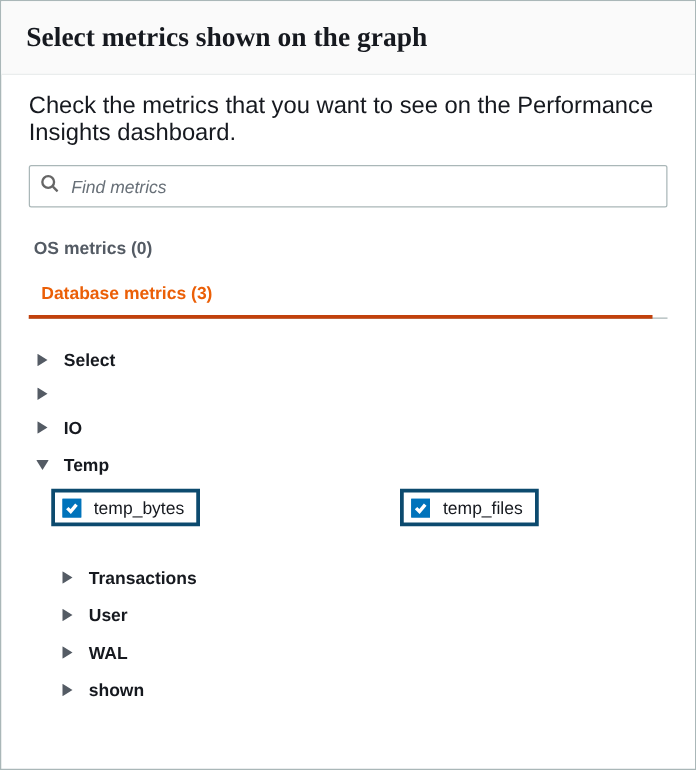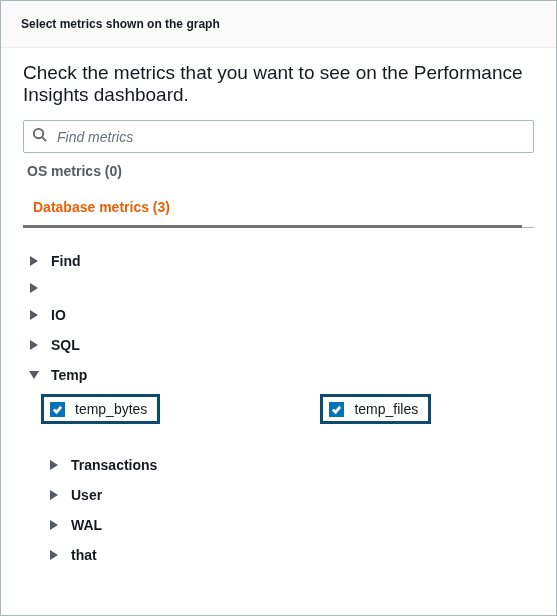--- a/index.html
+++ b/index.html
@@ -17,39 +17,41 @@
     display: flex;
     flex-direction: column;
   }
   .header {
     background: #fafafa;
     border-bottom: 1px solid #eaeded;
     padding: 16px 20px;
   }
   .header h2 {
     margin: 0;
-    font-size: 12px;
+    font-size: 22px;
     font-weight: 700;
+    font-family: Liberation Serif, serif;
   }
   .body {
     padding: 14px 22px 20px 22px;
     flex: 1;
     overflow: auto;
   }
   .desc {
     font-size: 19px;
     margin: 0 0 14px 0;
     color: #16191f;
   }
   .search-wrap {
     display: flex;
     align-items: center;
     border: 1px solid #aab7b8;
     border-radius: 2px;
     padding: 6px 8px;
+    margin-bottom: 14px;
   }
   .search-wrap svg {
     width: 15px;
     height: 15px;
     stroke: #666;
     fill: none;
     stroke-width: 2;
     margin-right: 8px;
     flex-shrink: 0;
   }
@@ -74,21 +76,21 @@
   .tab {
     padding: 10px 18px 10px 4px;
     font-size: 14px;
     font-weight: 700;
     color: #545b64;
     cursor: pointer;
     margin-right: 12px;
   }
   .tab.active {
     color: #eb5f07;
-    border-bottom: 3px solid #737373;
+    border-bottom: 3px solid #c2410c;
     margin-bottom: -1px;
     padding-left:10px;
     padding-right:10px;
   }
   .tree {
     font-size: 14px;
   }
   .tree-row {
     display: flex;
     align-items: center;
@@ -158,49 +160,41 @@
     </div>
 
     <div class="tree">
 
       <div class="tree-row">
         <span class="caret">
             <svg viewBox="0 0 10 10">
               <polygon points="1,0 9,5 1,10" fill="#545b64"></polygon>
             </svg>
           </span>
-        <span>Find</span>
+        <span>Select</span>
       </div>
 
 
       <div class="tree-row">
         <span class="caret">
             <svg viewBox="0 0 10 10">
               <polygon points="1,0 9,5 1,10" fill="#545b64"></polygon>
             </svg>
           </span>
       </div>
 
       <div class="tree-row">
         <span class="caret">
             <svg viewBox="0 0 10 10">
               <polygon points="1,0 9,5 1,10" fill="#545b64"></polygon>
             </svg>
           </span>
         <span>IO</span>
       </div>
 
-      <div class="tree-row">
-        <span class="caret">
-            <svg viewBox="0 0 10 10">
-              <polygon points="1,0 9,5 1,10" fill="#545b64"></polygon>
-            </svg>
-          </span>
-        <span>SQL</span>
-      </div>
 
       <div class="tree-row">
         <span class="caret">
             <svg viewBox="0 0 10 10">
               <polygon points="0,1 10,1 5,9" fill="#545b64"></polygon>
             </svg>
           </span>
         <span>Temp</span>
       </div>
 
@@ -247,19 +241,19 @@
               </svg>
             </span>
           <span>WAL</span>
         </div>
         <div class="tree-row">
           <span class="caret">
               <svg viewBox="0 0 10 10">
                 <polygon points="1,0 9,5 1,10" fill="#545b64"></polygon>
               </svg>
             </span>
-          <span>that</span>
+          <span>shown</span>
         </div>
       </div>
 
     </div>
   </div>
 </div>
 
 </body></html>

